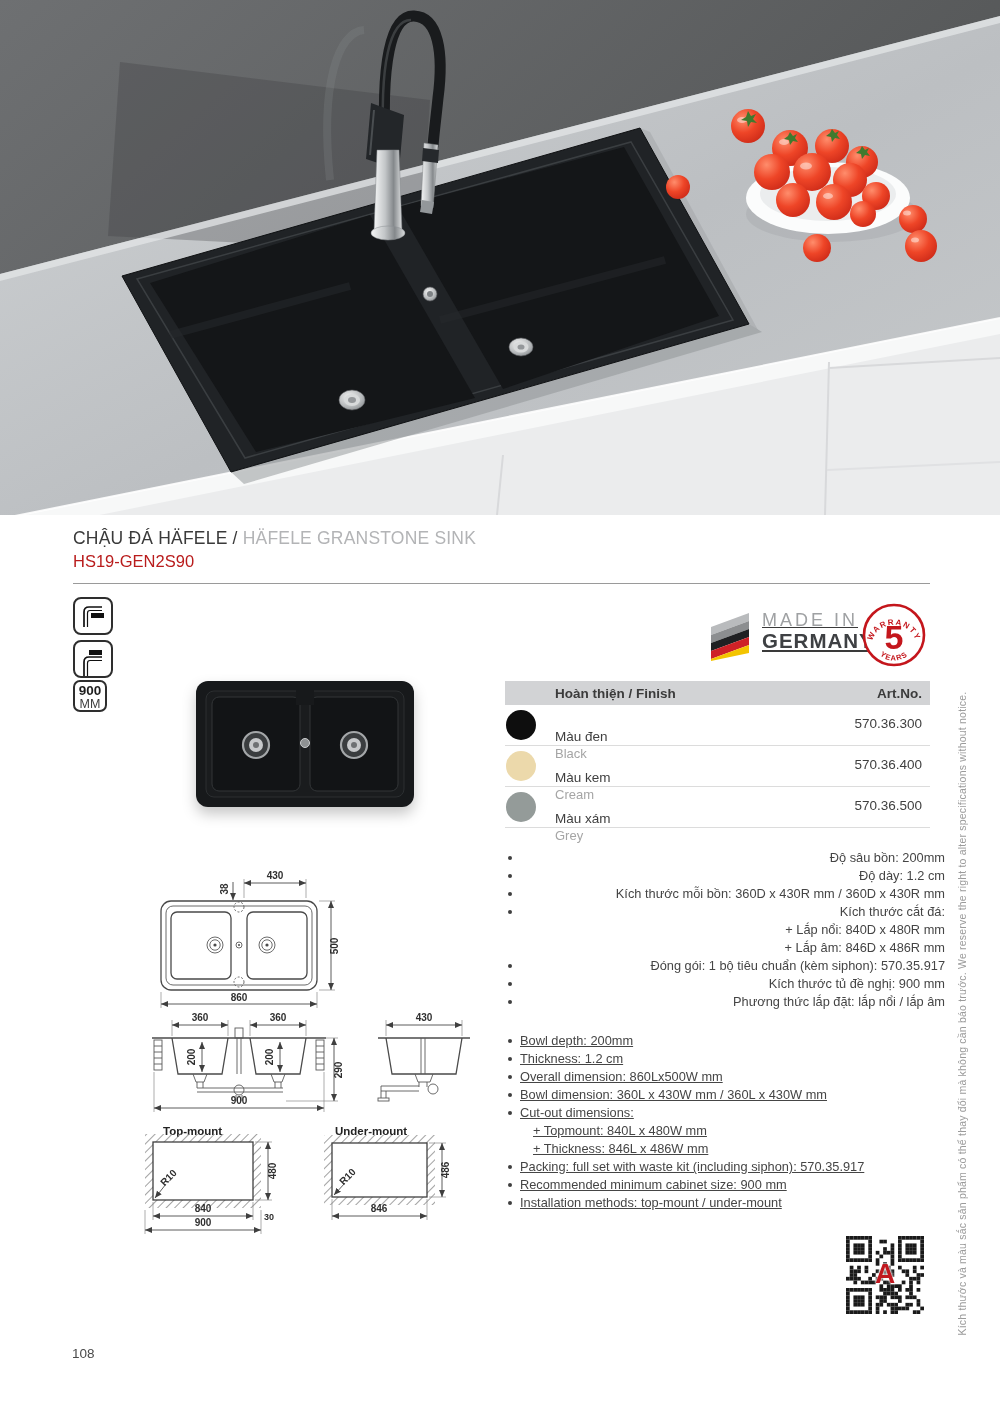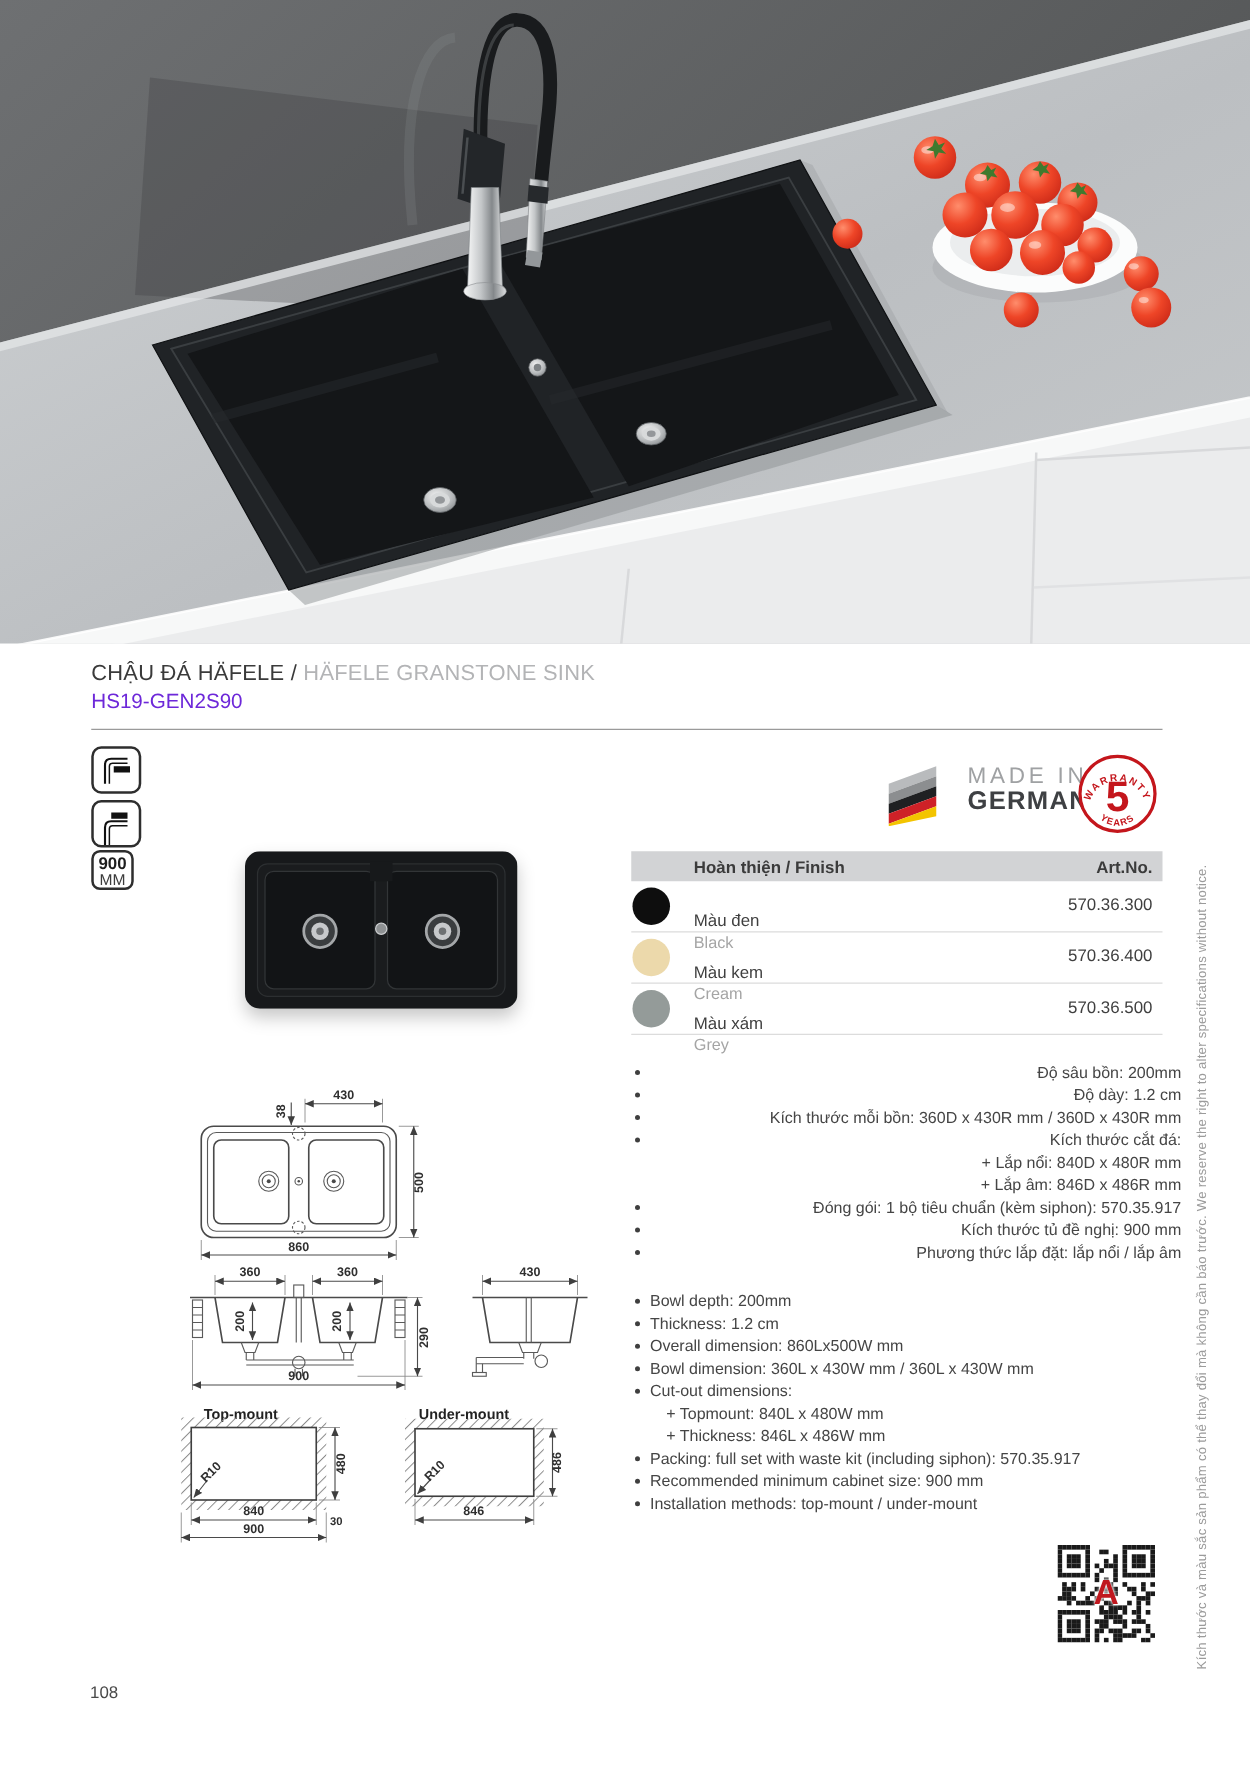--- a/index.html
+++ b/index.html
@@ -5,56 +5,56 @@
   html,body{margin:0;padding:0;background:#fff;}
   .page{position:relative;width:1000px;height:1415px;background:#fff;overflow:hidden;
         font-family:"Liberation Sans","DejaVu Sans",sans-serif;color:#3a3a3a;}
   .abs{position:absolute;}
 
   
   .title-line{left:73px;top:528px;font-size:17.5px;letter-spacing:.2px;white-space:nowrap;}
   .title-vi{color:#3a3a3a;}
   .title-sep{color:#3a3a3a;}
   .title-en{color:#b3b4b6;}
-  .model{left:73px;top:552px;font-size:16.5px;color:#6d28d9;}
+  .model{left:73px;top:552px;font-size:16.5px;color:#b91c1c;}
   .rule{left:73px;top:583px;width:857px;height:0;border-top:1px solid #9a9a9a;}
 
   
   .icon-box{width:36px;height:34px;border:2px solid #2e2e2e;border-radius:8px;background:#fff;}
   .mm-badge{left:73px;top:680px;width:34px;height:32px;border:2px solid #2e2e2e;border-radius:7px;
             background:#fff;text-align:center;line-height:1.05;padding-top:2px;box-sizing:border-box;}
   .mm-badge .v{font-size:13.5px;font-weight:bold;color:#1d1d1d;}
   .mm-badge .u{font-size:12.5px;color:#3c3c3c;}
 
   
   .thumb{left:196px;top:681px;filter:drop-shadow(0 7px 7px rgba(0,0,0,.22));}
 
   
   .mig{left:708px;top:603px;display:flex;align-items:center;}
-  .mig-text{margin-left:20px;}
+  .mig-text{margin-left:8px;text-decoration:underline;}
   .mig-l1{font-size:18px;letter-spacing:3px;color:#9fa1a3;line-height:1.05;}
   .mig-l2{font-size:20.5px;letter-spacing:1px;color:#3e4043;font-weight:bold;line-height:1.1;}
   .warranty{left:861px;top:602px;}
 
   
   .ft-head{left:505px;top:681px;width:425px;height:24px;background:#d2d3d5;display:flex;
            align-items:center;font-size:13.5px;font-weight:bold;color:#3b3b3b;box-sizing:border-box;
            padding:0 8px 0 50px;justify-content:space-between;}
   .ft-rows{left:505px;top:705px;width:425px;}
   .f-row{position:relative;height:40px;border-bottom:1px solid #dcdcdc;}
   .f-row .sw{position:absolute;left:1px;top:5px;width:30px;height:30px;border-radius:50%;}
   .f-row .nm{position:absolute;left:50px;top:3px;line-height:17px;}
   .f-row .vi{font-size:13.5px;color:#3f3f3f;margin-top:20px;}
   .f-row .en{font-size:13px;color:#a5a5a5;}
   .f-row .art{position:absolute;right:8px;top:11px;font-size:13.5px;color:#3f3f3f;}
 
   
   .specs{width:440px;font-size:12.8px;color:#454545;}
   .specs-vi{left:505px;top:849px;text-align:right;}
-  .specs-en{left:505px;top:1032px;}
+  .specs-en{left:505px;top:1032px;text-decoration:underline;}
   .spec-line{position:relative;height:18px;line-height:18px;padding-left:15px;white-space:nowrap;}
   .spec-line .dot{position:absolute;left:3px;top:7px;width:4px;height:4px;border-radius:50%;background:#3f3f3f;}
   .spec-line.sub{padding-left:28px;}
 
   
   .drawings{left:138px;top:862px;}
   .drawings text{font-family:"Liberation Sans",sans-serif;}
   .d-body{stroke:#4a4a4a;stroke-width:1.3;fill:none;}
   .d-thin{stroke:#5a5a5a;stroke-width:.9;fill:none;}
   .d-ext{stroke:#8a8a8a;stroke-width:.7;}

